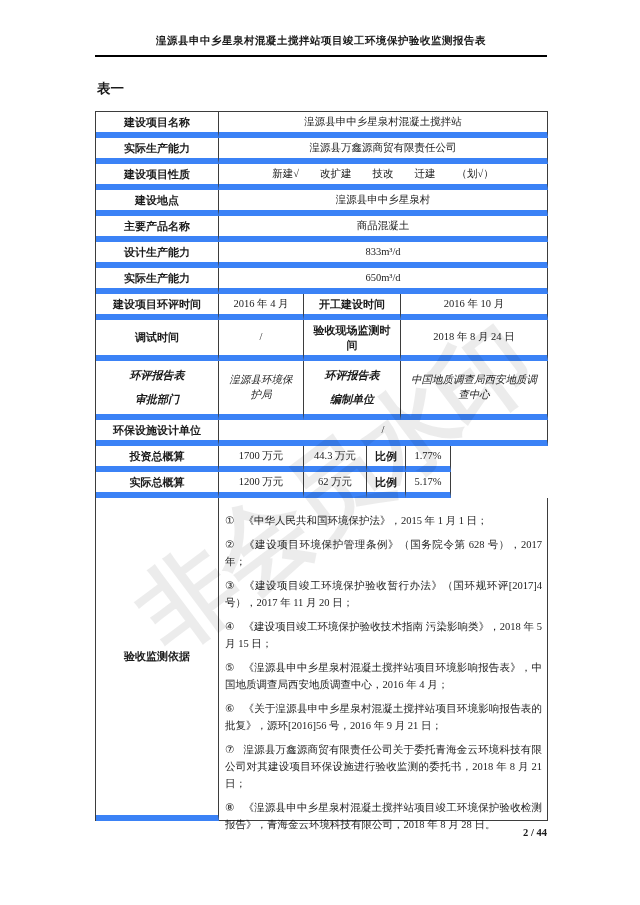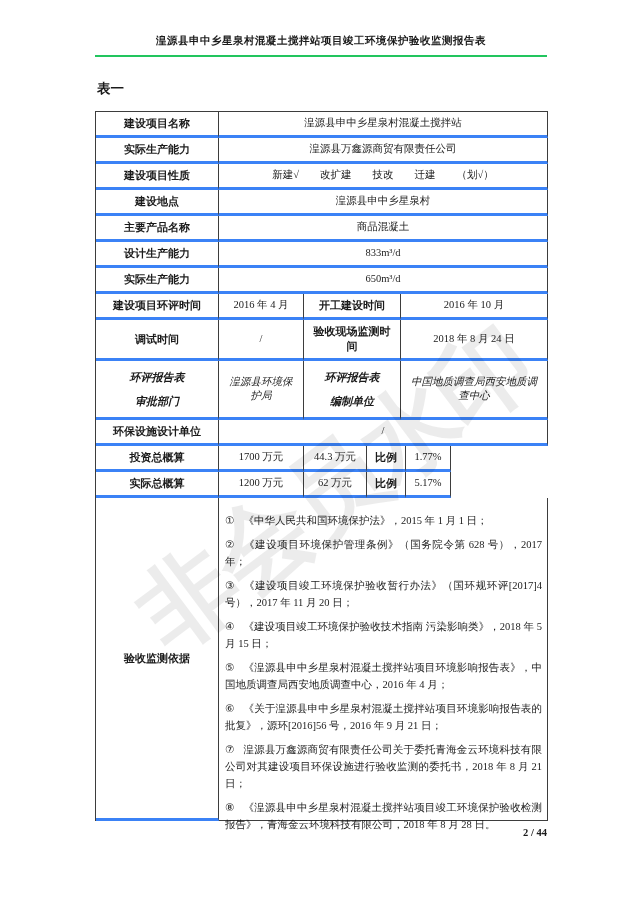--- a/index.html
+++ b/index.html
@@ -14,21 +14,21 @@
     height: 905px;
     background: #ffffff;
     overflow: hidden;
   }
   
   .doc-header {
     position: absolute;
     left: 95px; top: 34px;
     width: 452px;
     text-align: center;
-    border-bottom: 2px solid #22c55e;
+    border-bottom: 2px solid #000000;
     padding-bottom: 7px;
     z-index: 2;
   }
   .doc-title {
     font-size: 10.5px;
     font-weight: bold;
     letter-spacing: 0.5px;
     white-space: nowrap;
   }
   .table-label {
@@ -44,21 +44,21 @@
     left: 95px; top: 111px;
     width: 453px;
     border-top: 1px solid #3d3d3d;
     border-left: 1px solid #3d3d3d;
     z-index: 2;
     background: transparent;
   }
   .trow { display: flex; width: 100%; }
   .cell {
     border-right: 1px solid #3d3d3d;
-    border-bottom: 3px solid #3b82f6;
+    border-bottom: 6px solid #3b82f6;
     display: flex;
     align-items: center;
     justify-content: center;
     text-align: center;
     font-size: 10.5px;
     line-height: 1.35;
     overflow: hidden;
   }
   .cell.lbl { font-weight: bold; font-size: 11px; }
   .h26 { height: 26px; }

